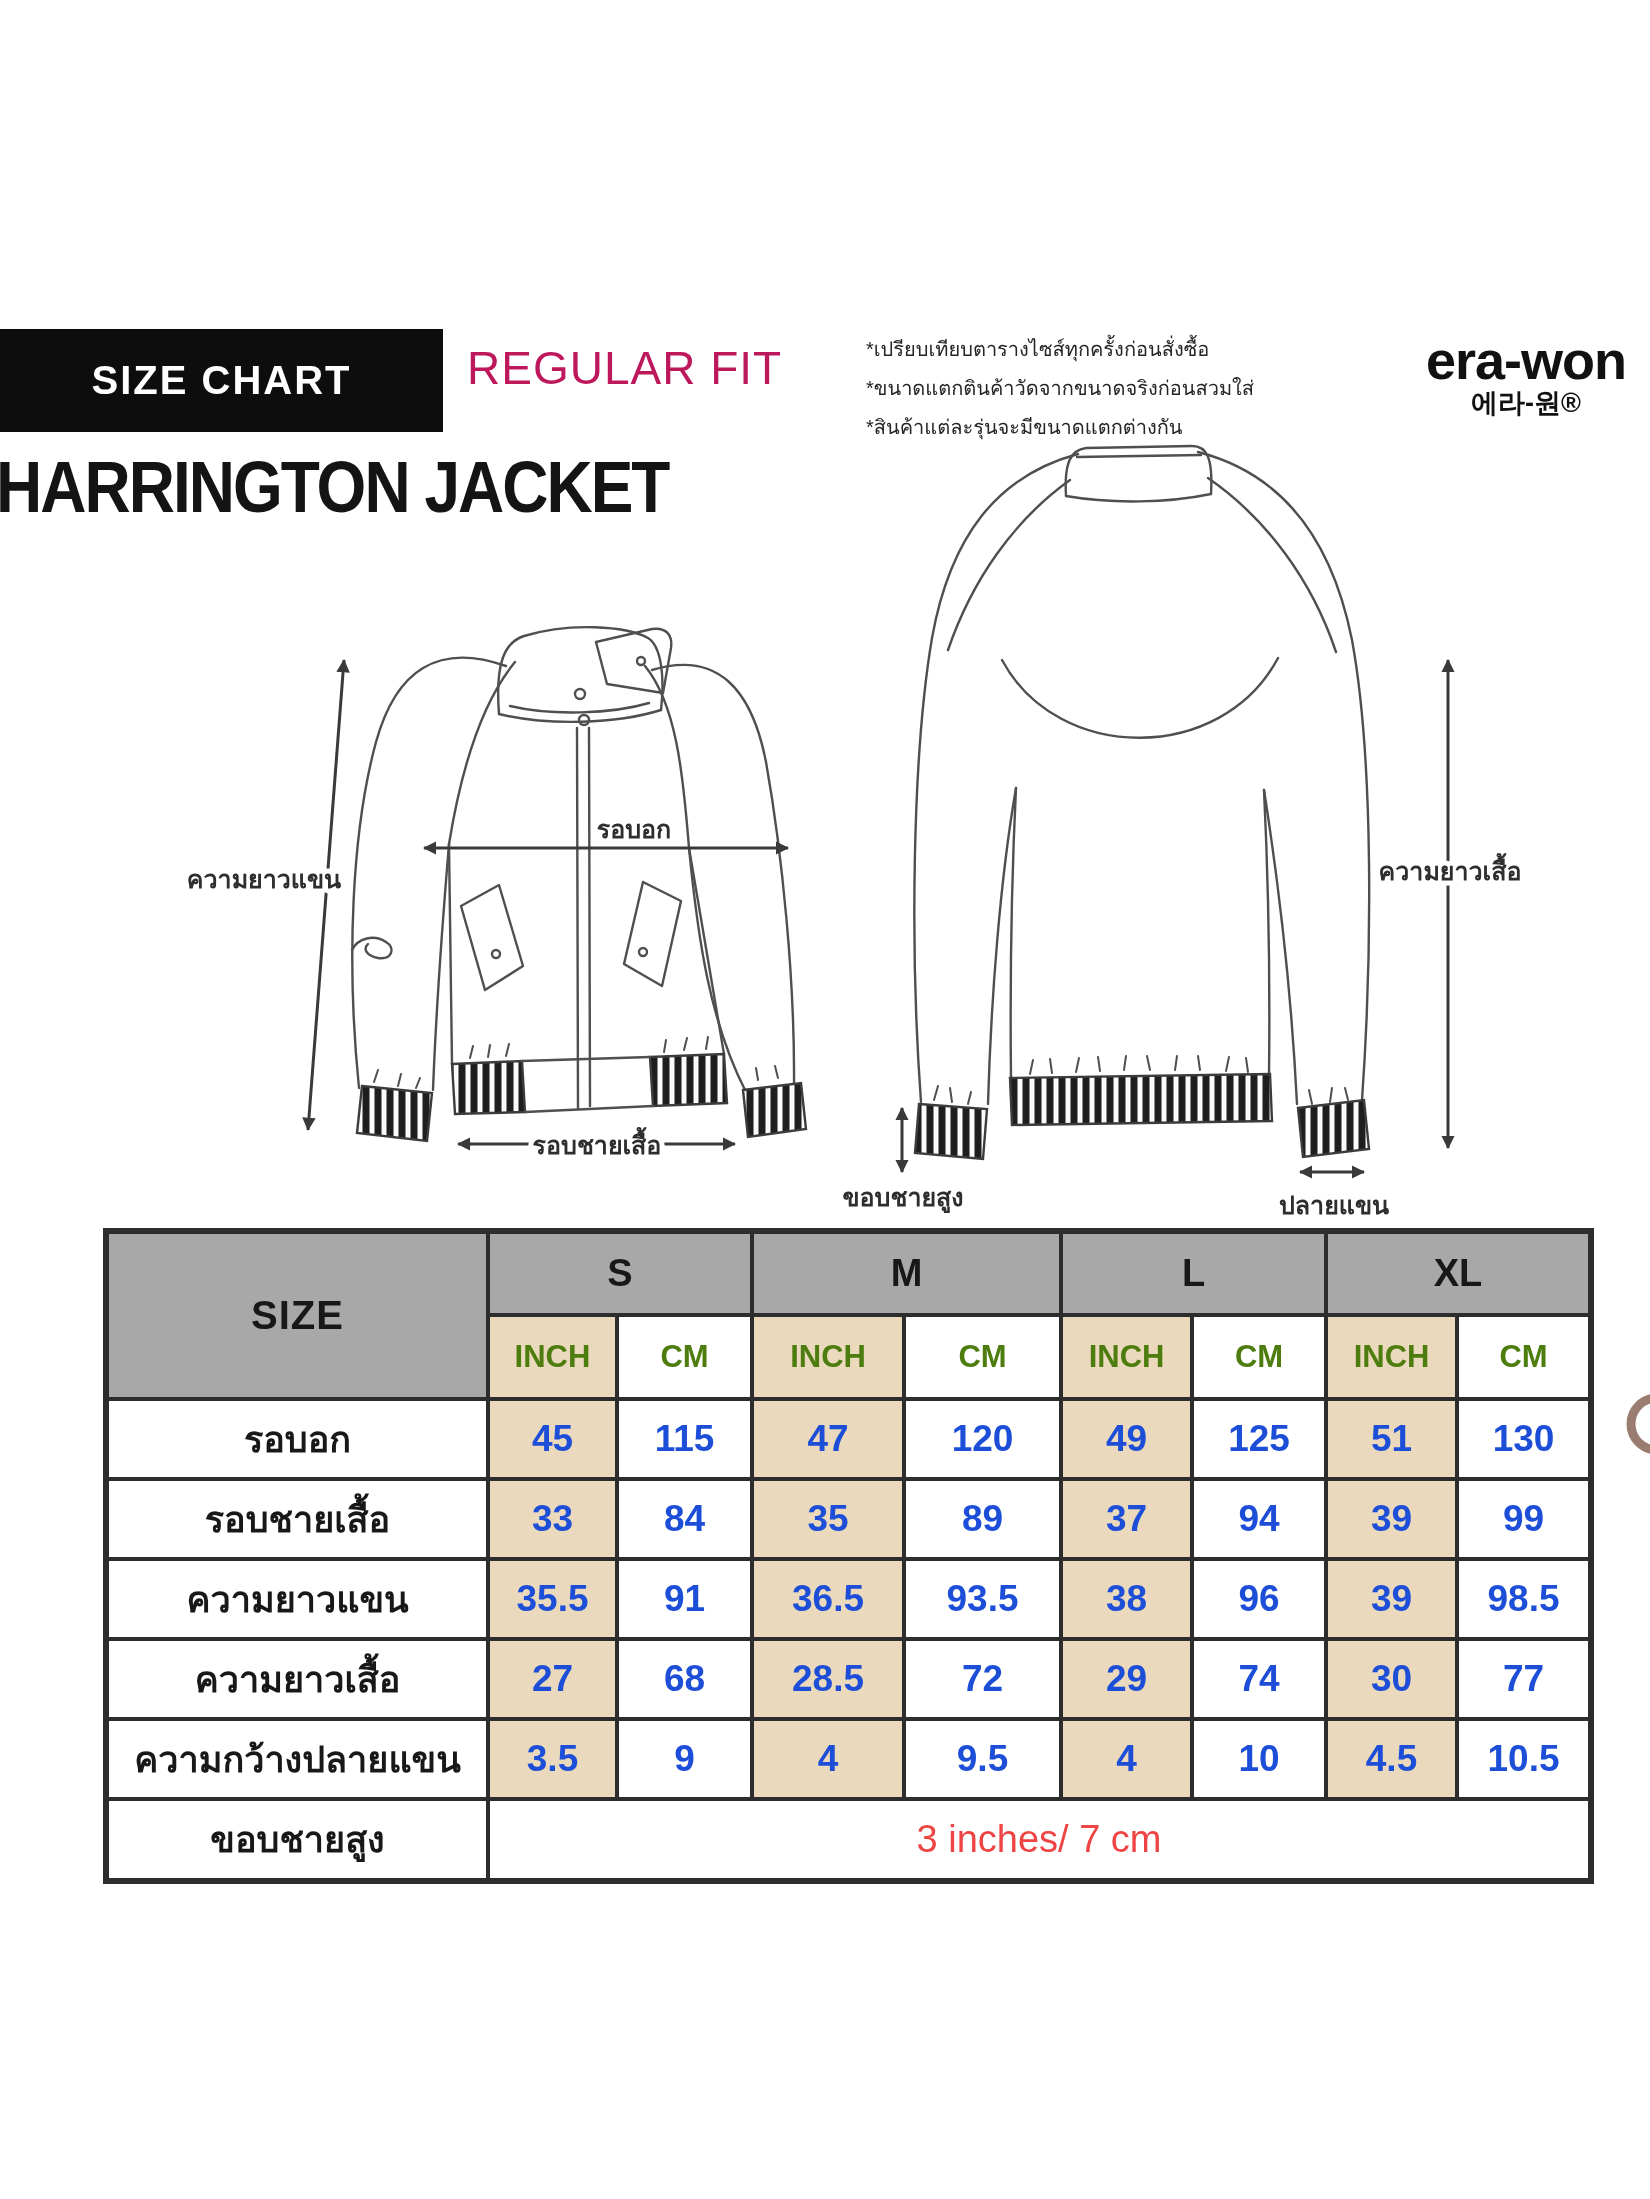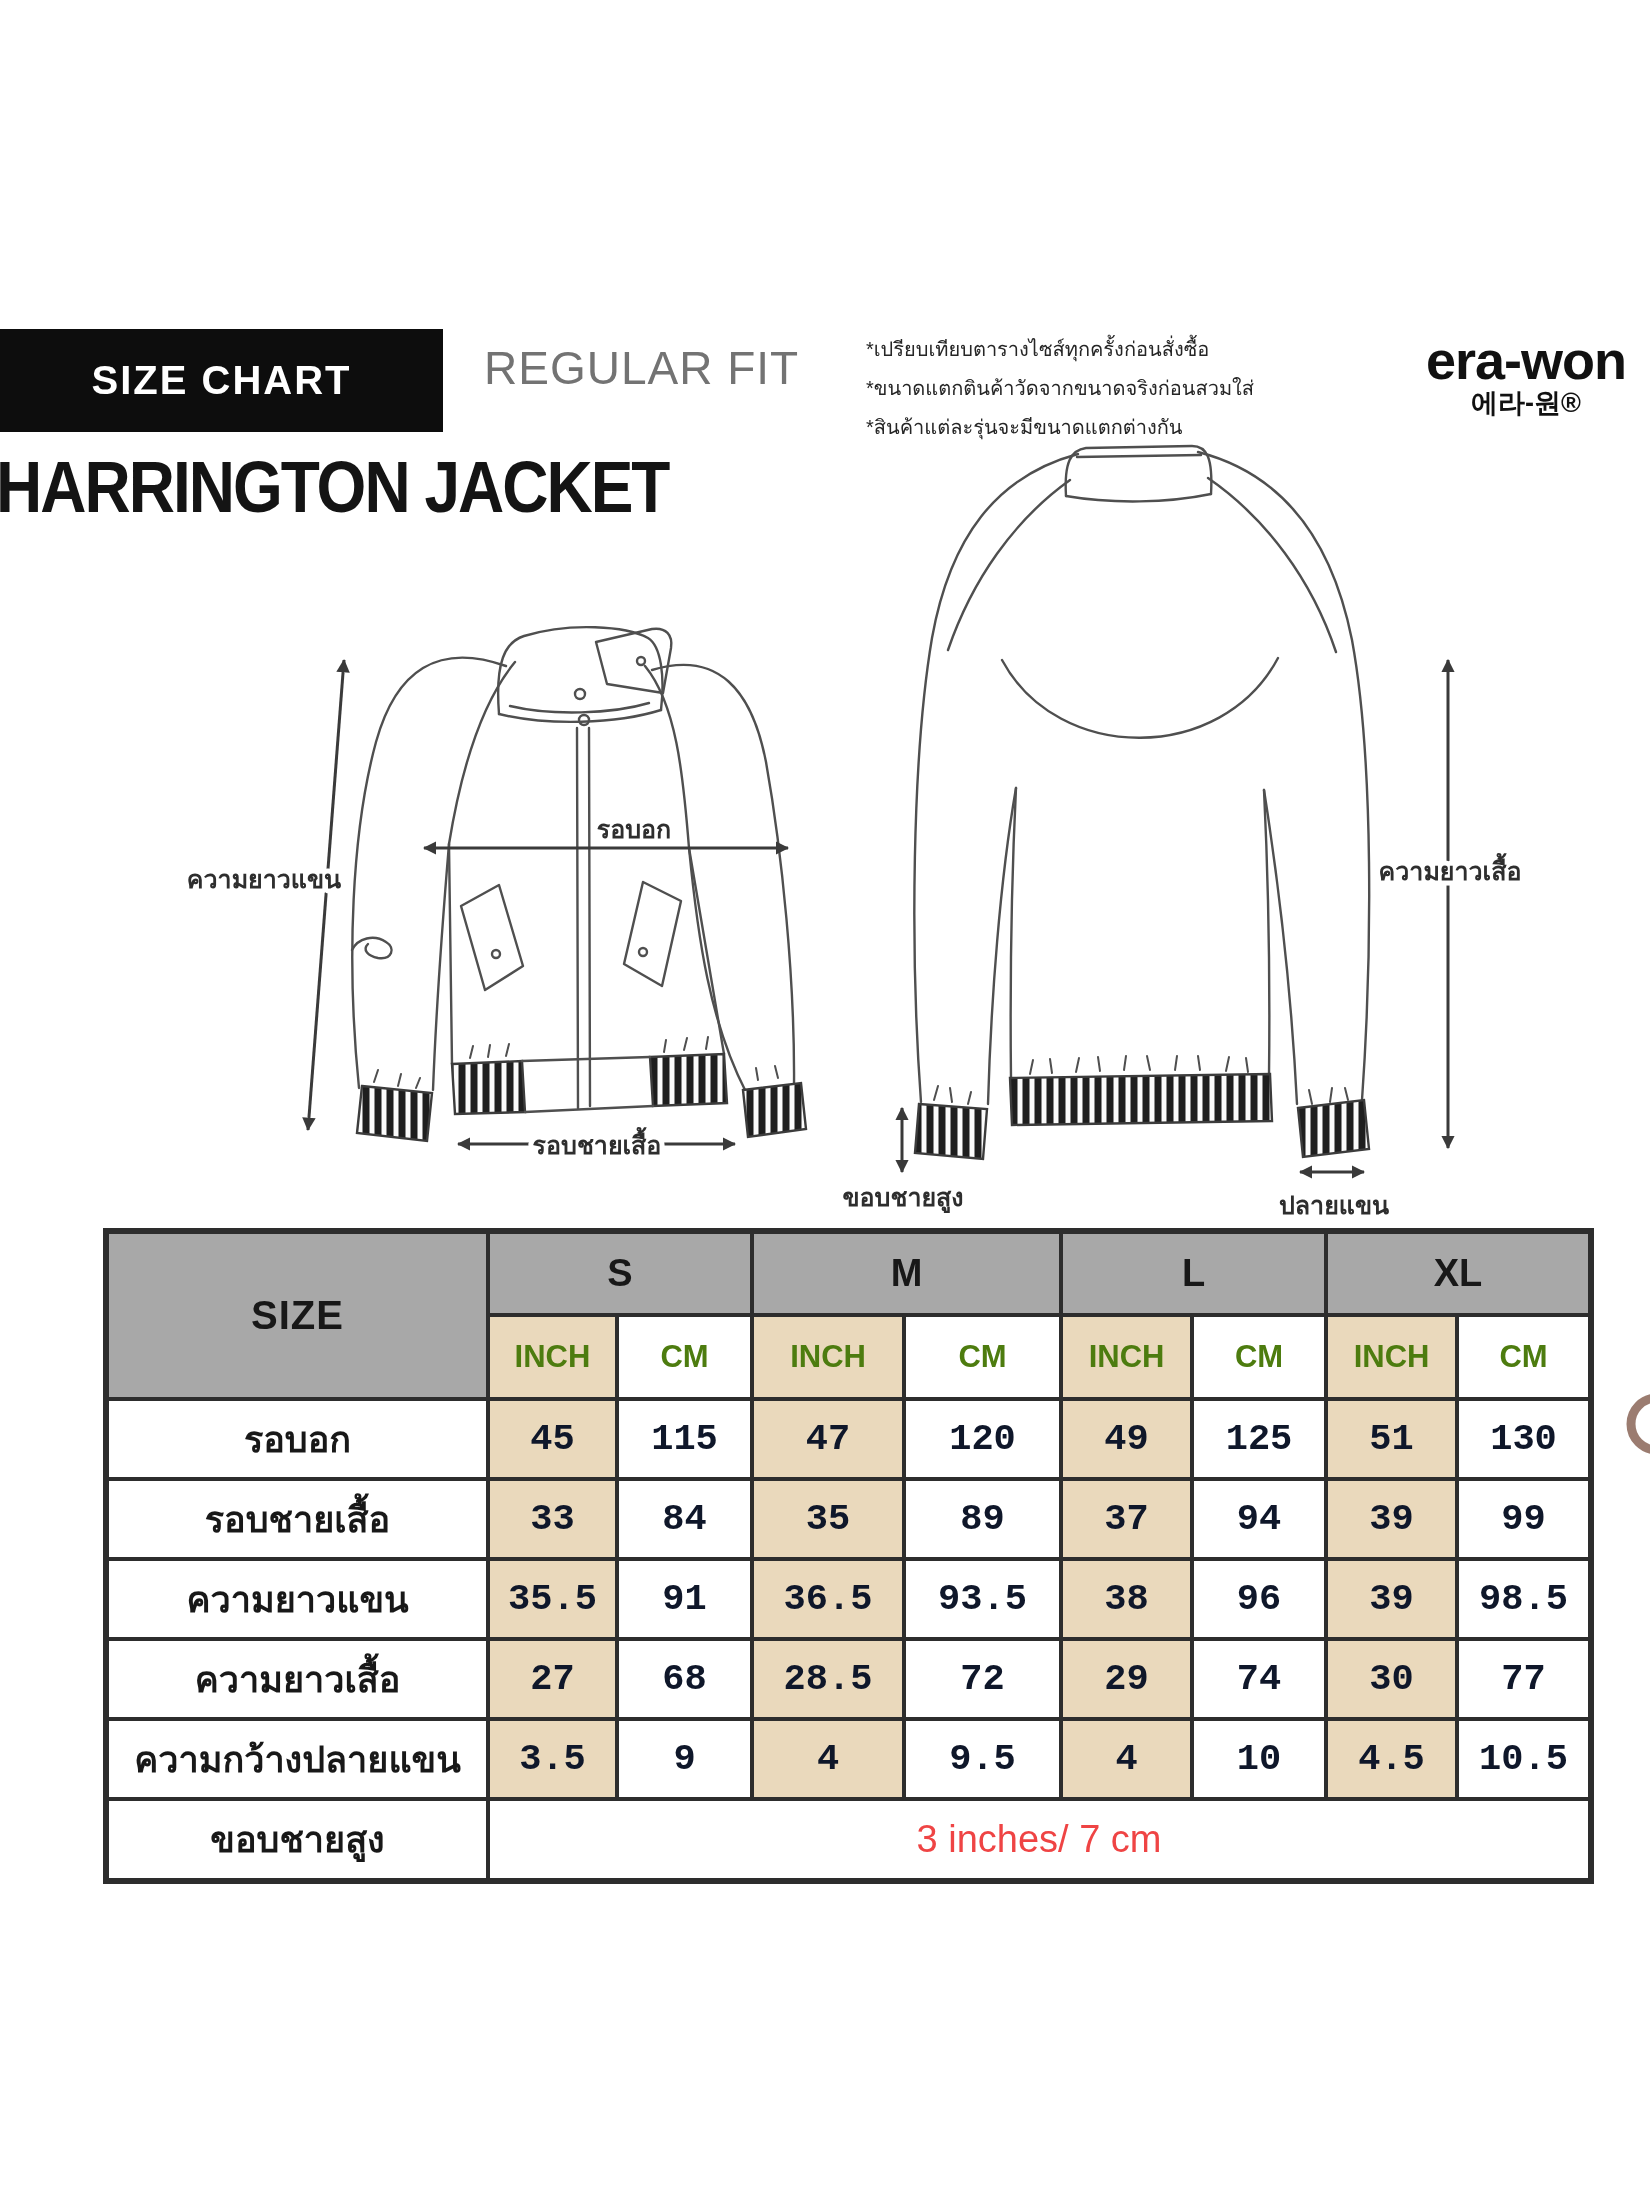--- a/index.html
+++ b/index.html
@@ -11,22 +11,22 @@
 
   
   .sizechart-box {
     position:absolute; left:0; top:329px; width:443px; height:103px;
     background:#0d0d0d; display:flex; align-items:center; justify-content:center;
   }
   .sizechart-box span {
     color:#ffffff; font-size:40px; font-weight:600; letter-spacing:2px;
   }
   .fit-label {
-    position:absolute; left:484px; top:341px; font-size:46px; font-weight:500;
-    color:#737373; letter-spacing:1px;
+    position:absolute; left:467px; top:341px; font-size:46px; font-weight:500;
+    color:#be185d; letter-spacing:1px;
   }
   .product-title {
     position:absolute; left:-4px; top:446px; font-size:64px; font-weight:800;
     color:#141414; letter-spacing:-2px; white-space:nowrap;
     transform:scaleY(1.12); transform-origin:top left;
   }
   .notes {
     position:absolute; left:866px; top:330px; color:#262626;
     font-size:20px; font-weight:500; line-height:39px; white-space:nowrap;
   }
@@ -56,21 +56,21 @@
     border:6px solid #2d2d2d;
   }
   .size-table td { border:4px solid #2d2d2d; text-align:center; vertical-align:middle; padding:0; }
   .size-table .g   { background:#a8a8a8; }
   .size-table .bg-i{ background:#ead9bc; }
   .size-table .bg-c{ background:#ffffff; }
   .size-table .th-size { font-size:40px; font-weight:700; color:#181818; letter-spacing:1px; }
   .size-table .th-sz   { font-size:38px; font-weight:700; color:#181818; }
   .size-table .unit    { font-size:31px; font-weight:700; color:#4d7c0f; }
   .size-table .lbl     { font-size:36px; font-weight:700; color:#181818; }
-  .size-table .val     { font-size:37px; font-weight:600; color:#0f172a;font-family:Liberation Mono, monospace; }
+  .size-table .val     { font-size:37px; font-weight:600; color:#1d4ed8; }
   .size-table .merged  { font-size:38px; font-weight:500; color:#ef4444; }
   tr.r-head { height:84px; } tr.r-units { height:84px; }
   tr.r-data { height:80px; } tr.r-last  { height:82px; }
 </style>
 </head>
 <body>
 
 <div id="canvas">
 
   <div class="sizechart-box">

